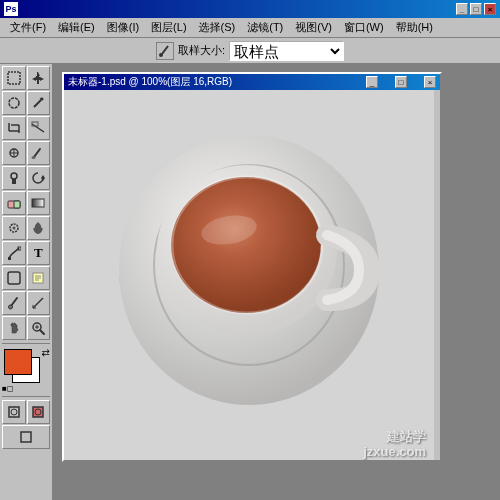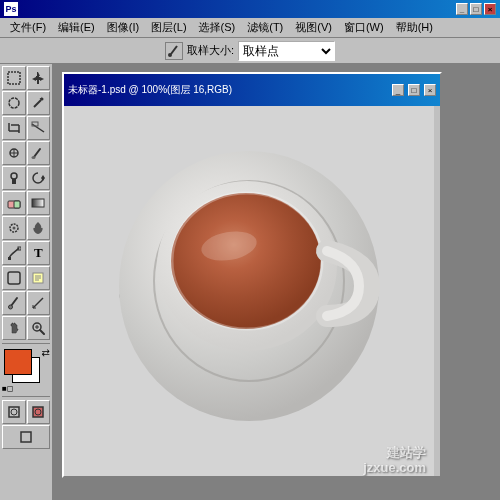--- a/index.html
+++ b/index.html
@@ -56,21 +56,21 @@
       height: 26px;
       display: flex;
       align-items: center;
       padding: 0 4px;
       border-bottom: 1px solid #808080;
       gap: 4px;
       justify-content: center;
     }
     #options-bar select {
       height: 20px;
-      font-size: 12px;
+      font-size: 15px;
       border: 1px inset #fff;
       background: white;
       min-width: 70px;
     }
     .options-label {
       font-size: 11px;
     }
     .options-icon {
       width: 18px;
       height: 18px;
@@ -129,26 +129,26 @@
     #doc-window {
       background: #c0c0c0;
       border: 2px solid;
       border-color: #ffffff #808080 #808080 #ffffff;
       display: inline-block;
       min-width: 380px;
     }
     #doc-title-bar {
       background: linear-gradient(to right, #000080, #1084d0);
       color: white;
-      height: 32px;
+      height: 16px;
       display: flex;
       align-items: center;
       padding: 0 4px;
       font-size: 10px;
-      gap: 4px;
+      gap: 17px;
       justify-content: center;
     }
     #doc-title-text {
       flex: 1;
       font-size: 10px;
     }
     .doc-btn {
       width: 12px;
       height: 12px;
       background: #c0c0c0;

